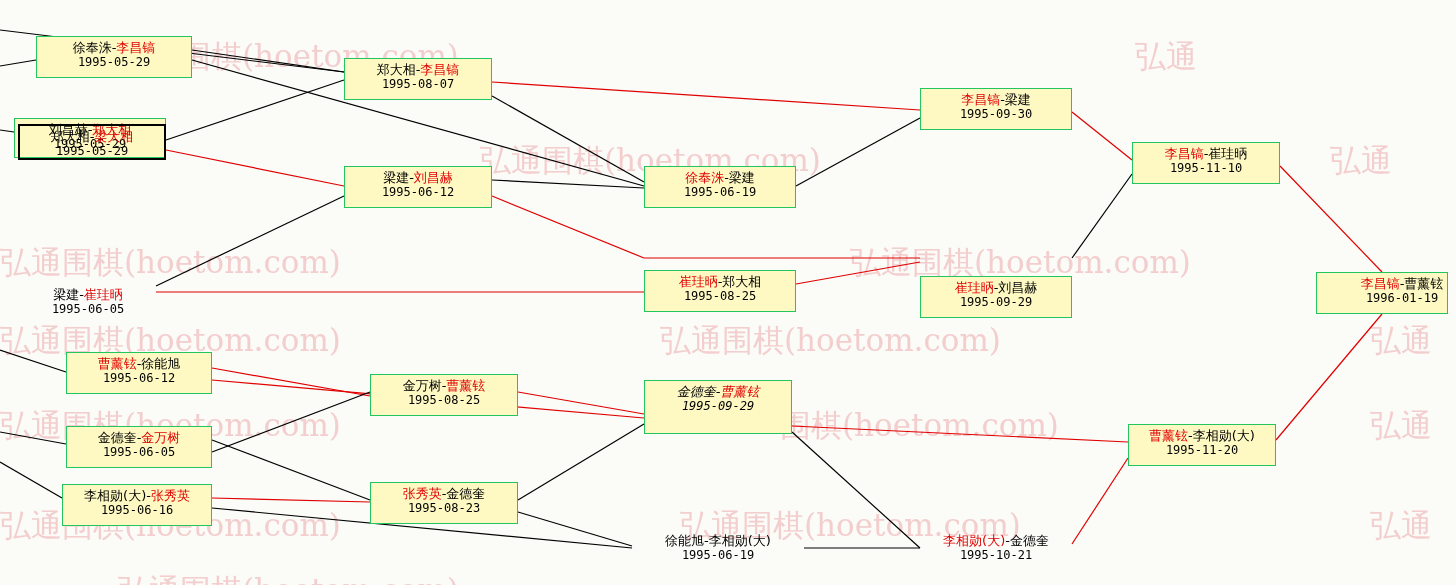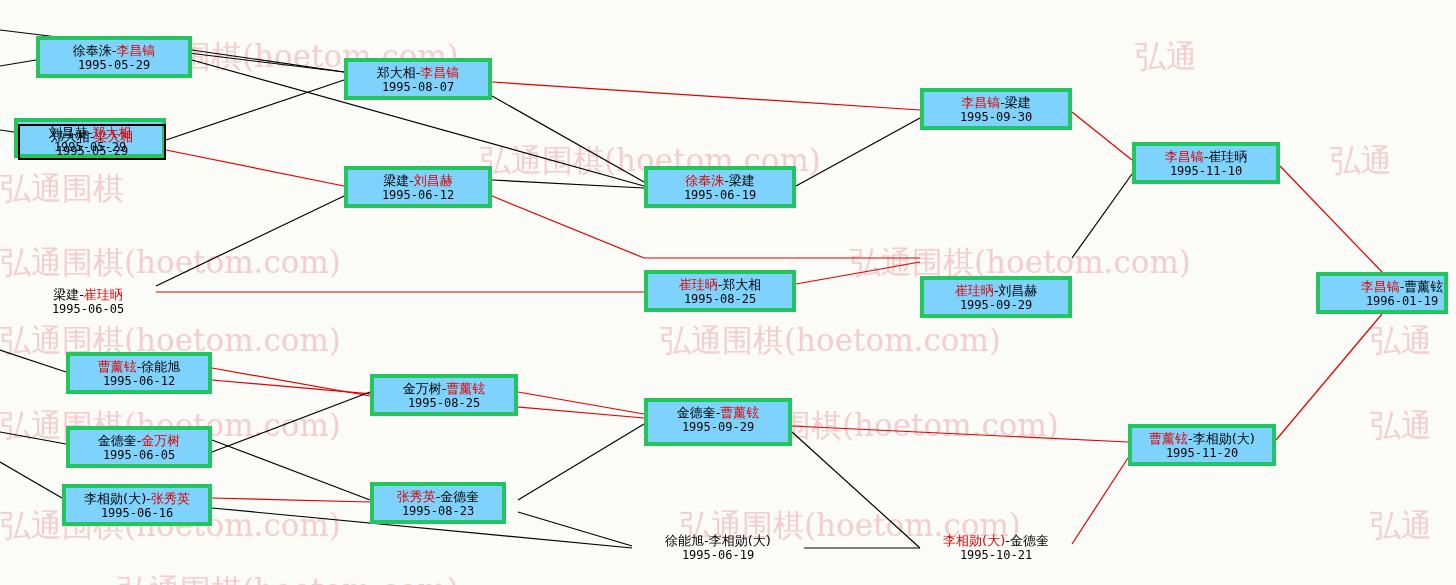--- a/index.html
+++ b/index.html
@@ -32,22 +32,22 @@
     opacity: 0.95;
   }
   #edges {
     position: absolute;
     left: 0; top: 0;
     z-index: 2;
   }
   .node {
     position: absolute;
     box-sizing: border-box;
-    border: 4px solid #22c55e;
-    background: #7dd3fc;
+    border: 1px solid #22c55e;
+    background: #fef9c3;
     text-align: center;
     z-index: 3;
     padding-top: 3px;
     line-height: 15px;
     white-space: nowrap;
   }
   .node .players {
     font-size: 13px;
   }
   .node .date {
@@ -64,21 +64,20 @@
 </head>
 <body>
 
 <div id="root">
 
   <div id="watermarks">
       <div class="wm" style="left: 118px; top: 36px;">弘通围棋(hoetom.com)</div>
       <div class="wm" style="left: 1135px; top: 36px;">弘通</div>
       <div class="wm" style="left: 480px; top: 140px;">弘通围棋(hoetom.com)</div>
       <div class="wm" style="left: 1330px; top: 140px;">弘通</div>
-      <div class="wm" style="left: 0px; top: 168px;">弘通围棋</div>
       <div class="wm" style="left: 0px; top: 242px;">弘通围棋(hoetom.com)</div>
       <div class="wm" style="left: 850px; top: 242px;">弘通围棋(hoetom.com)</div>
       <div class="wm" style="left: 0px; top: 320px;">弘通围棋(hoetom.com)</div>
       <div class="wm" style="left: 660px; top: 320px;">弘通围棋(hoetom.com)</div>
       <div class="wm" style="left: 1370px; top: 320px;">弘通</div>
       <div class="wm" style="left: 0px; top: 405px;">弘通围棋(hoetom.com)</div>
       <div class="wm" style="left: 780px; top: 405px;">围棋(hoetom.com)</div>
       <div class="wm" style="left: 1370px; top: 405px;">弘通</div>
       <div class="wm" style="left: 0px; top: 505px;">弘通围棋(hoetom.com)</div>
       <div class="wm" style="left: 680px; top: 505px;">弘通围棋(hoetom.com)</div>
@@ -183,25 +182,25 @@
         <div class="date">1995-06-05</div>
       </div>
       <div class="node" style="left: 62px; top: 484px; width: 150px; height: 42px;">
         <div class="players"><span class="p-lose">李相勋(大)</span><span class="p-sep">-</span><span class="p-win">张秀英</span></div>
         <div class="date">1995-06-16</div>
       </div>
       <div class="node" style="left: 370px; top: 374px; width: 148px; height: 42px;">
         <div class="players"><span class="p-lose">金万树</span><span class="p-sep">-</span><span class="p-win">曹薰铉</span></div>
         <div class="date">1995-08-25</div>
       </div>
-      <div class="node" style="left: 370px; top: 482px; width: 136px; height: 42px;">
+      <div class="node" style="left: 370px; top: 482px; width: 148px; height: 42px;">
         <div class="players"><span class="p-win">张秀英</span><span class="p-sep">-</span><span class="p-lose">金德奎</span></div>
         <div class="date">1995-08-23</div>
       </div>
-      <div class="node" style="left: 644px; top: 398px; width: 148px; height: 48px;">
+      <div class="node" style="left: 644px; top: 380px; width: 148px; height: 54px; font-style: italic;">
         <div class="players"><span class="p-lose">金德奎</span><span class="p-sep">-</span><span class="p-win">曹薰铉</span></div>
         <div class="date">1995-09-29</div>
       </div>
       <div class="node borderless" style="left: 632px; top: 530px; width: 172px; height: 42px;">
         <div class="players"><span class="p-lose">徐能旭</span><span class="p-sep">-</span><span class="p-lose">李相勋(大)</span></div>
         <div class="date">1995-06-19</div>
       </div>
       <div class="node borderless" style="left: 920px; top: 530px; width: 152px; height: 42px;">
         <div class="players"><span class="p-win">李相勋(大)</span><span class="p-sep">-</span><span class="p-lose">金德奎</span></div>
         <div class="date">1995-10-21</div>

